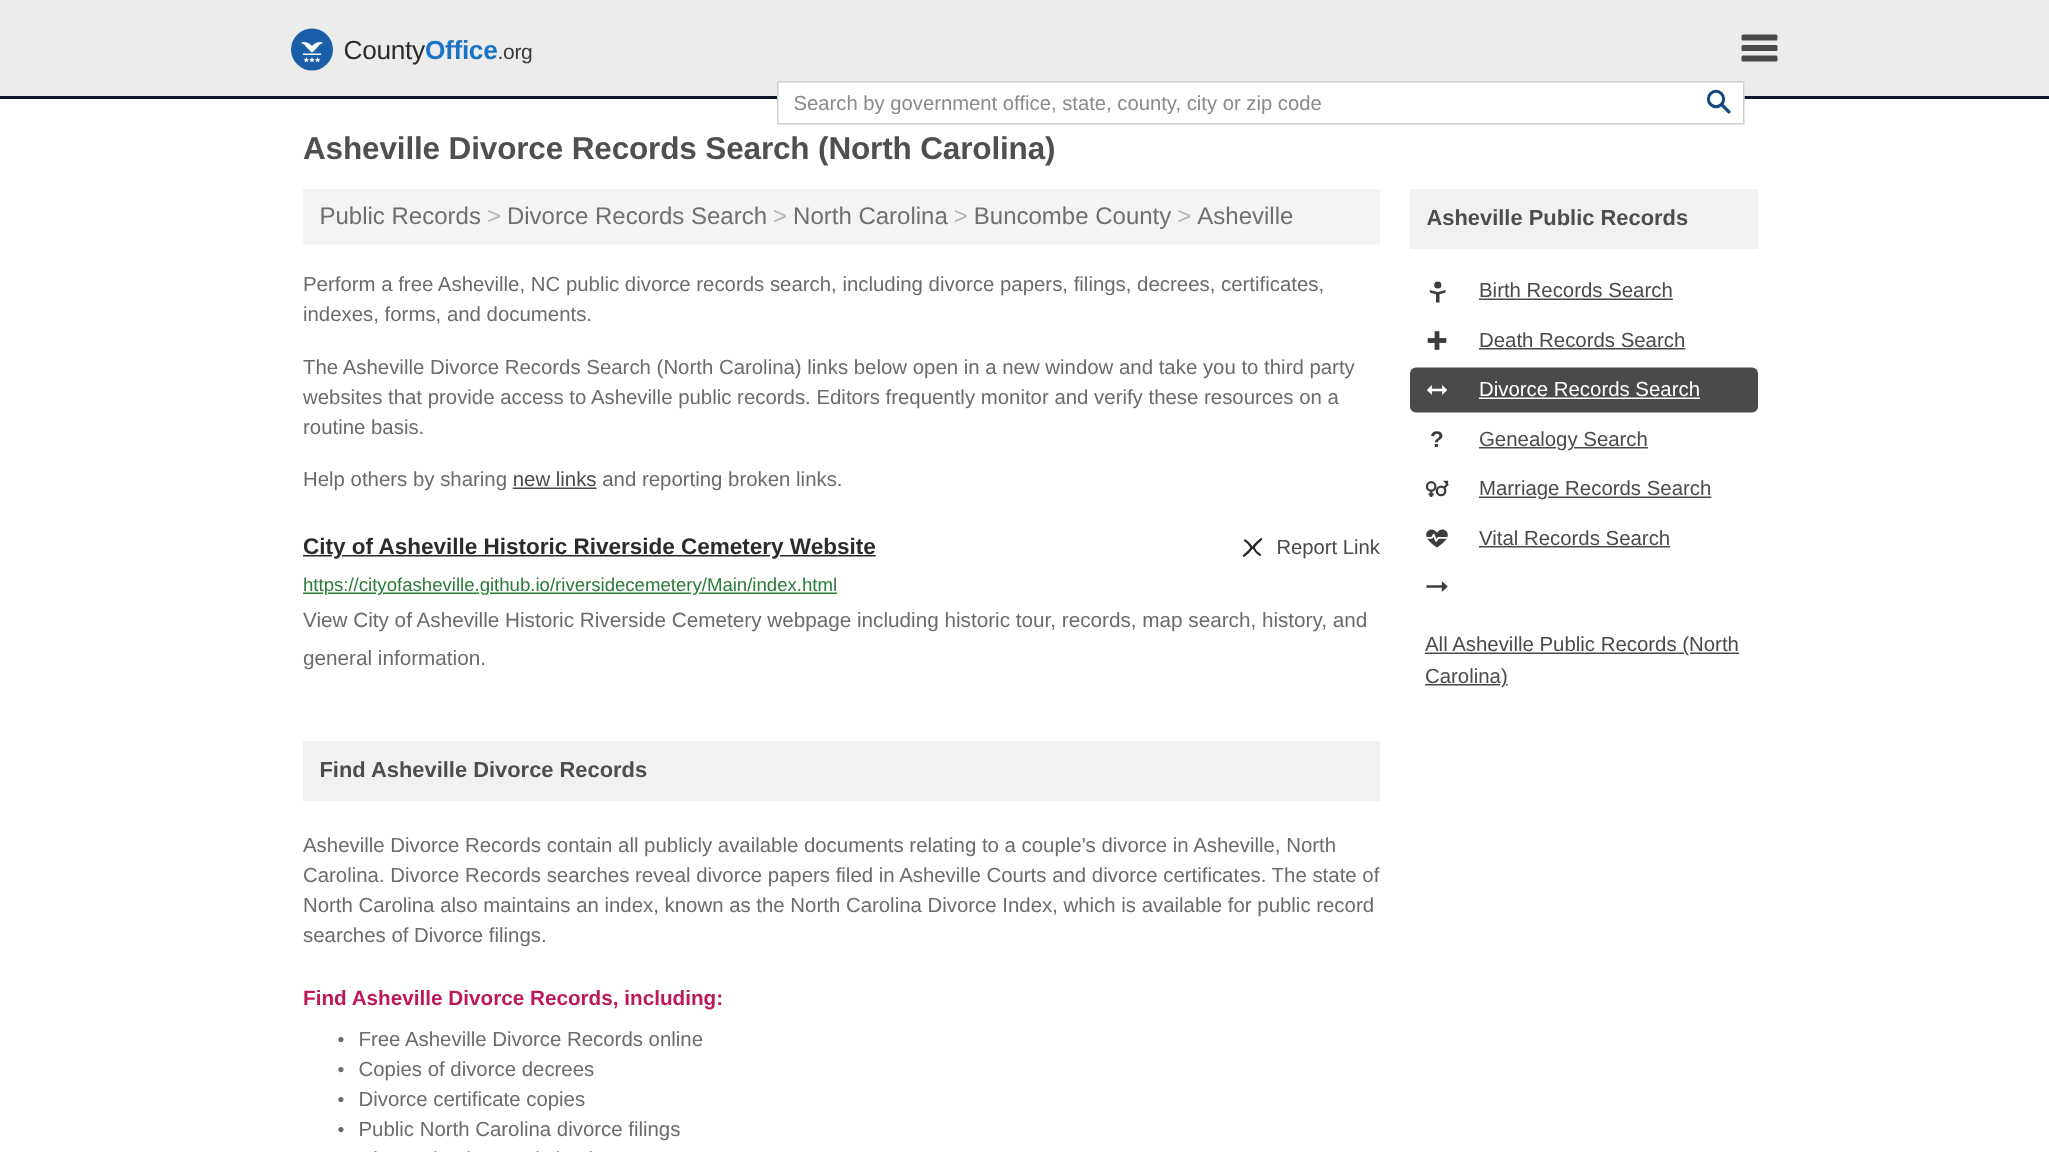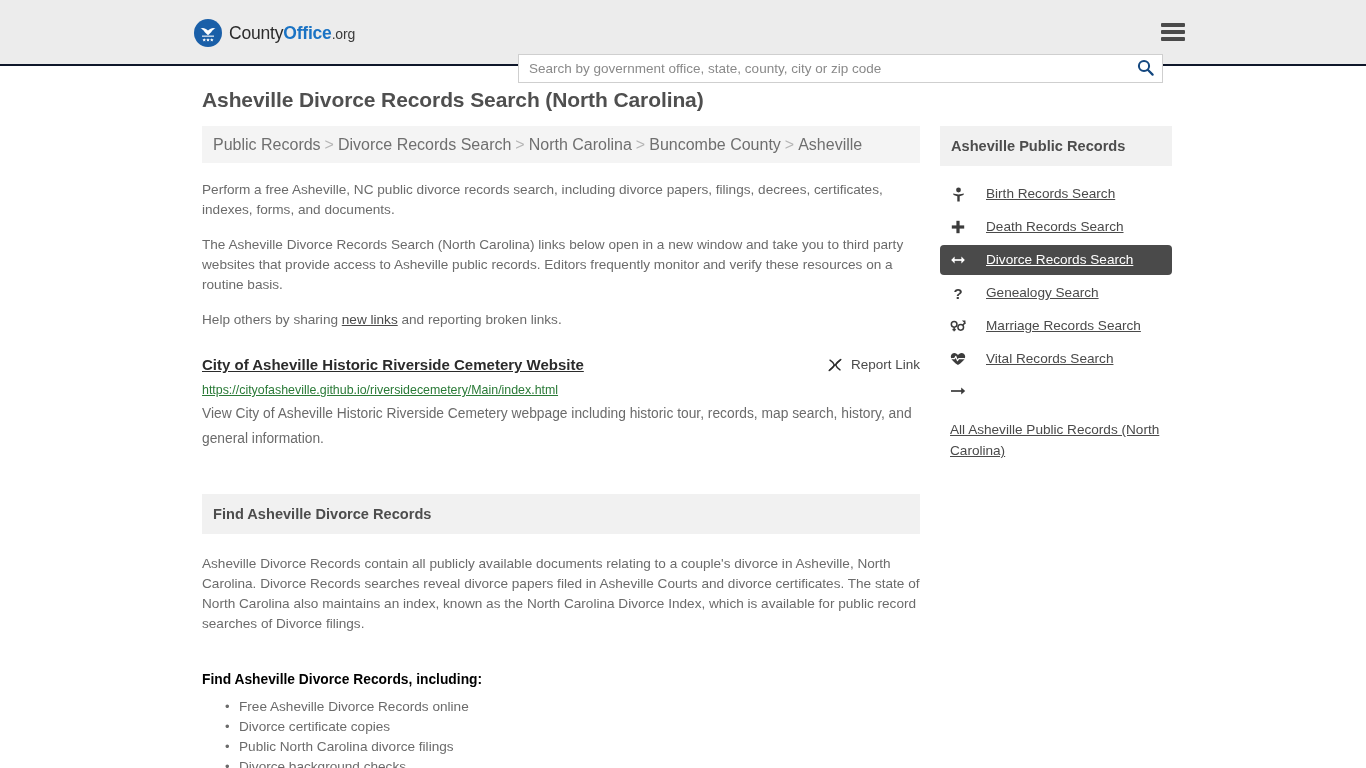--- a/index.html
+++ b/index.html
@@ -190,22 +190,22 @@
   }
   .section-p {
     font-size: 13.6px;
     line-height: 20px;
     color: #6b6b6b;
     margin-top: 20px;
   }
   .sub-head {
     font-size: 13.8px;
     font-weight: bold;
-    color: #000000;
-    margin-top: 38px;
+    color: #be185d;
+    margin-top: 24px;
   }
   .bullets {
     margin: 10px 0 0 0;
     padding-left: 37px;
     list-style: none;
   }
   .bullets li {
     font-size: 13.6px;
     color: #6b6b6b;
     line-height: 20px;
@@ -336,20 +336,21 @@
           </div>
           <a class="result-url" href="#">https://cityofasheville.github.io/riversidecemetery/Main/index.html</a>
           <div class="result-desc">View City of Asheville Historic Riverside Cemetery webpage including historic tour, records, map search, history, and general information.</div>
         </div>
 
         <div class="section-head">Find Asheville Divorce Records</div>
         <p class="section-p">Asheville Divorce Records contain all publicly available documents relating to a couple's divorce in Asheville, North Carolina. Divorce Records searches reveal divorce papers filed in Asheville Courts and divorce certificates. The state of North Carolina also maintains an index, known as the North Carolina Divorce Index, which is available for public record searches of Divorce filings.</p>
         <div class="sub-head">Find Asheville Divorce Records, including:</div>
         <ul class="bullets">
           <li>Free Asheville Divorce Records online</li>
+          <li>Copies of divorce decrees</li>
           <li>Divorce certificate copies</li>
           <li>Public North Carolina divorce filings</li>
           <li>Divorce background checks</li>
         </ul>
       </div>
 
       <div class="side-col">
         <div class="side-head">Asheville Public Records</div>
         <div class="side-list">
 

